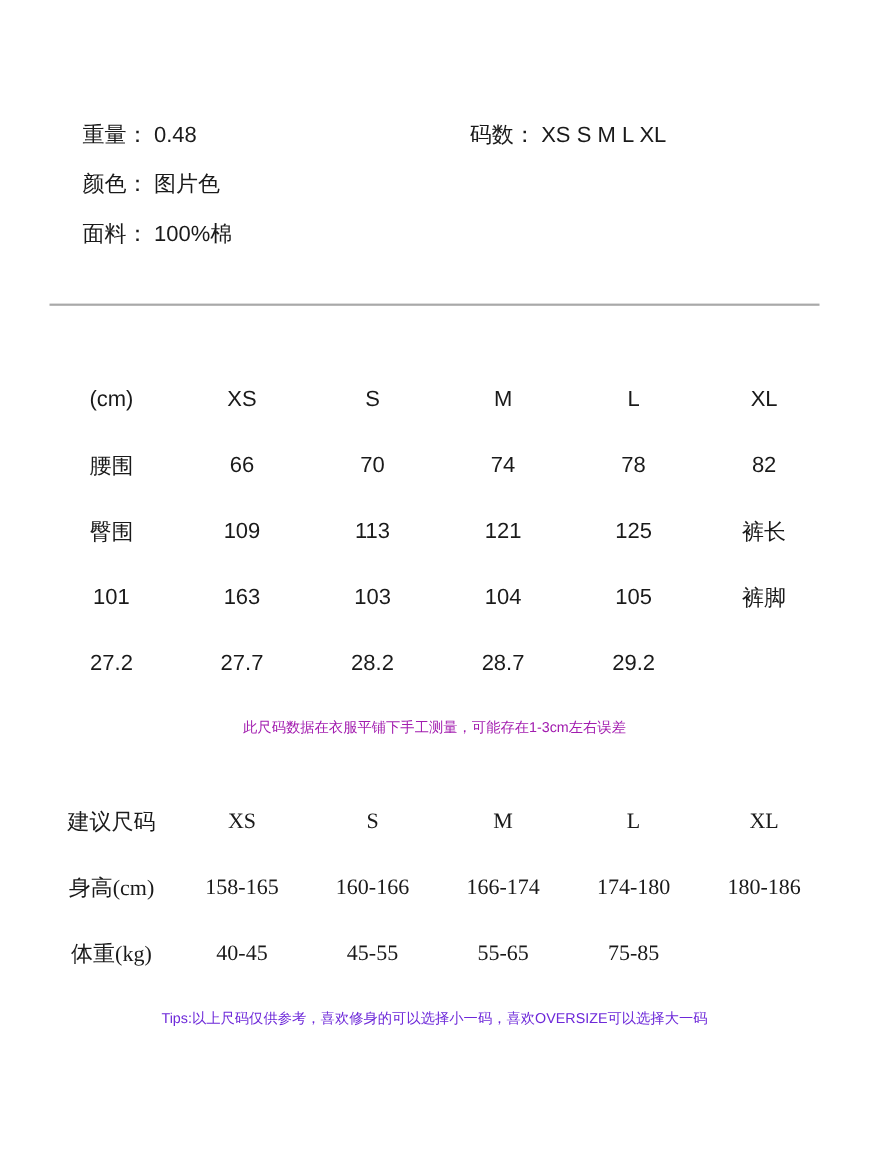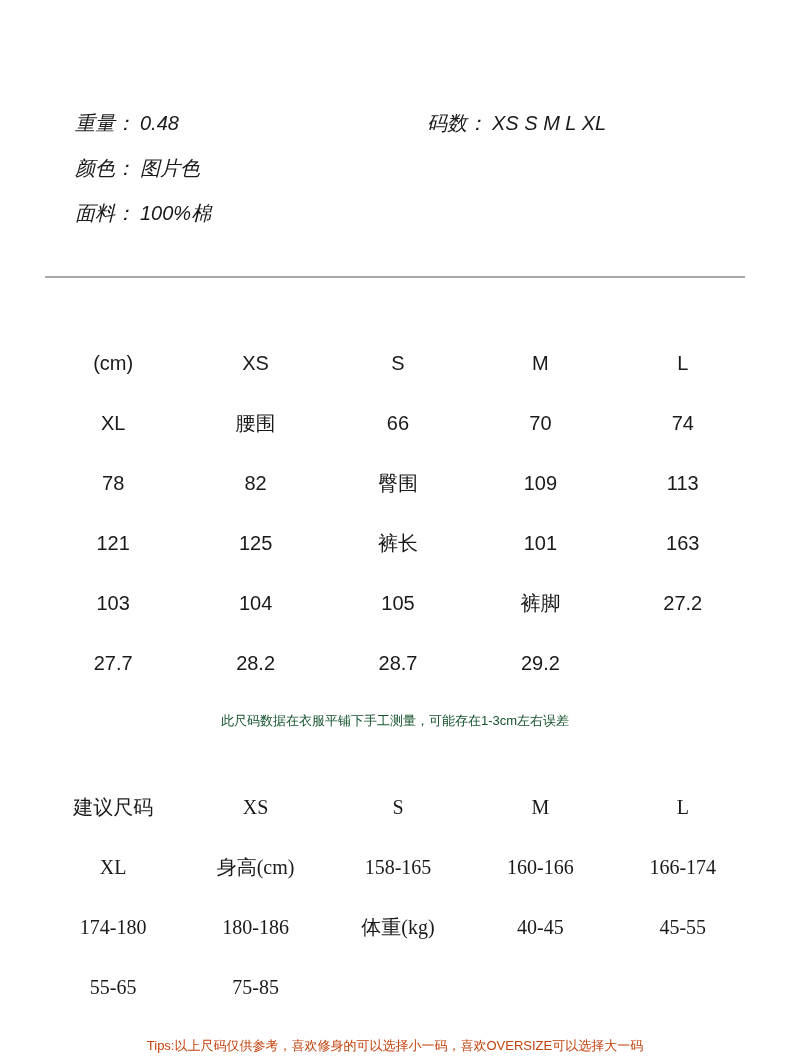--- a/index.html
+++ b/index.html
@@ -6,44 +6,44 @@
   body {
     width: 790px; height: 1064px;
     background: #ffffff;
     font-family: "Liberation Sans", "DejaVu Sans", sans-serif;
     color: #1a1a1a;
     overflow: hidden;
   }
   .page { position: relative; width: 790px; height: 1064px; }
 
   
-  .top-info { padding-top: 112px; font-style: italic; }
+  .top-info { padding-top: 112px; }
   .info-row { position: relative; height: 22px; line-height: 22px; margin-bottom: 23px; font-size: 20px; }
   .attr { white-space: nowrap; }
   .attr-left { margin-left: 75px; display: inline-block; }
   .attr-size { position: absolute; left: 427px; top: 0; }
   .attr-value { margin-left: 5px; }
 
   
   .divider { height: 2px; background: #a9a9a9; margin: 52px 45px 0 45px; }
 
   
-  .grid { margin-left: 42px; width: 712px; display: grid; grid-template-columns: repeat(5, 1fr); }
+  .grid { margin-left: 42px; width: 712px; display: grid; grid-template-columns: repeat(6, 1fr); }
   .size-grid { margin-top: 55px; }
   .cell {
     height: 60px; display: flex; align-items: center; justify-content: center;
     font-size: 20px; color: #1a1a1a; white-space: nowrap;
   }
 
-  .note { margin-top: 19px; height: 18px; line-height: 18px; text-align: center; font-size: 13px; color: #14532d; }
+  .note { margin-top: 19px; height: 18px; line-height: 18px; text-align: center; font-size: 13px; color: #a21caf; }
 
   
   .suggest-grid { margin-top: 47px; font-family: Liberation Serif, serif; }
 
-  .tips { margin-top: 20px; height: 18px; line-height: 18px; text-align: center; font-size: 13px; color: #c2410c; }
+  .tips { margin-top: 20px; height: 18px; line-height: 18px; text-align: center; font-size: 13px; color: #6d28d9; }
 </style>
 </head>
 <body>
 
 <div class="page">
 
   <section class="top-info">
     <div class="info-row">
       <span class="attr attr-left">
         <span>重量</span><span>：</span><span class="attr-value">0.48</span>

